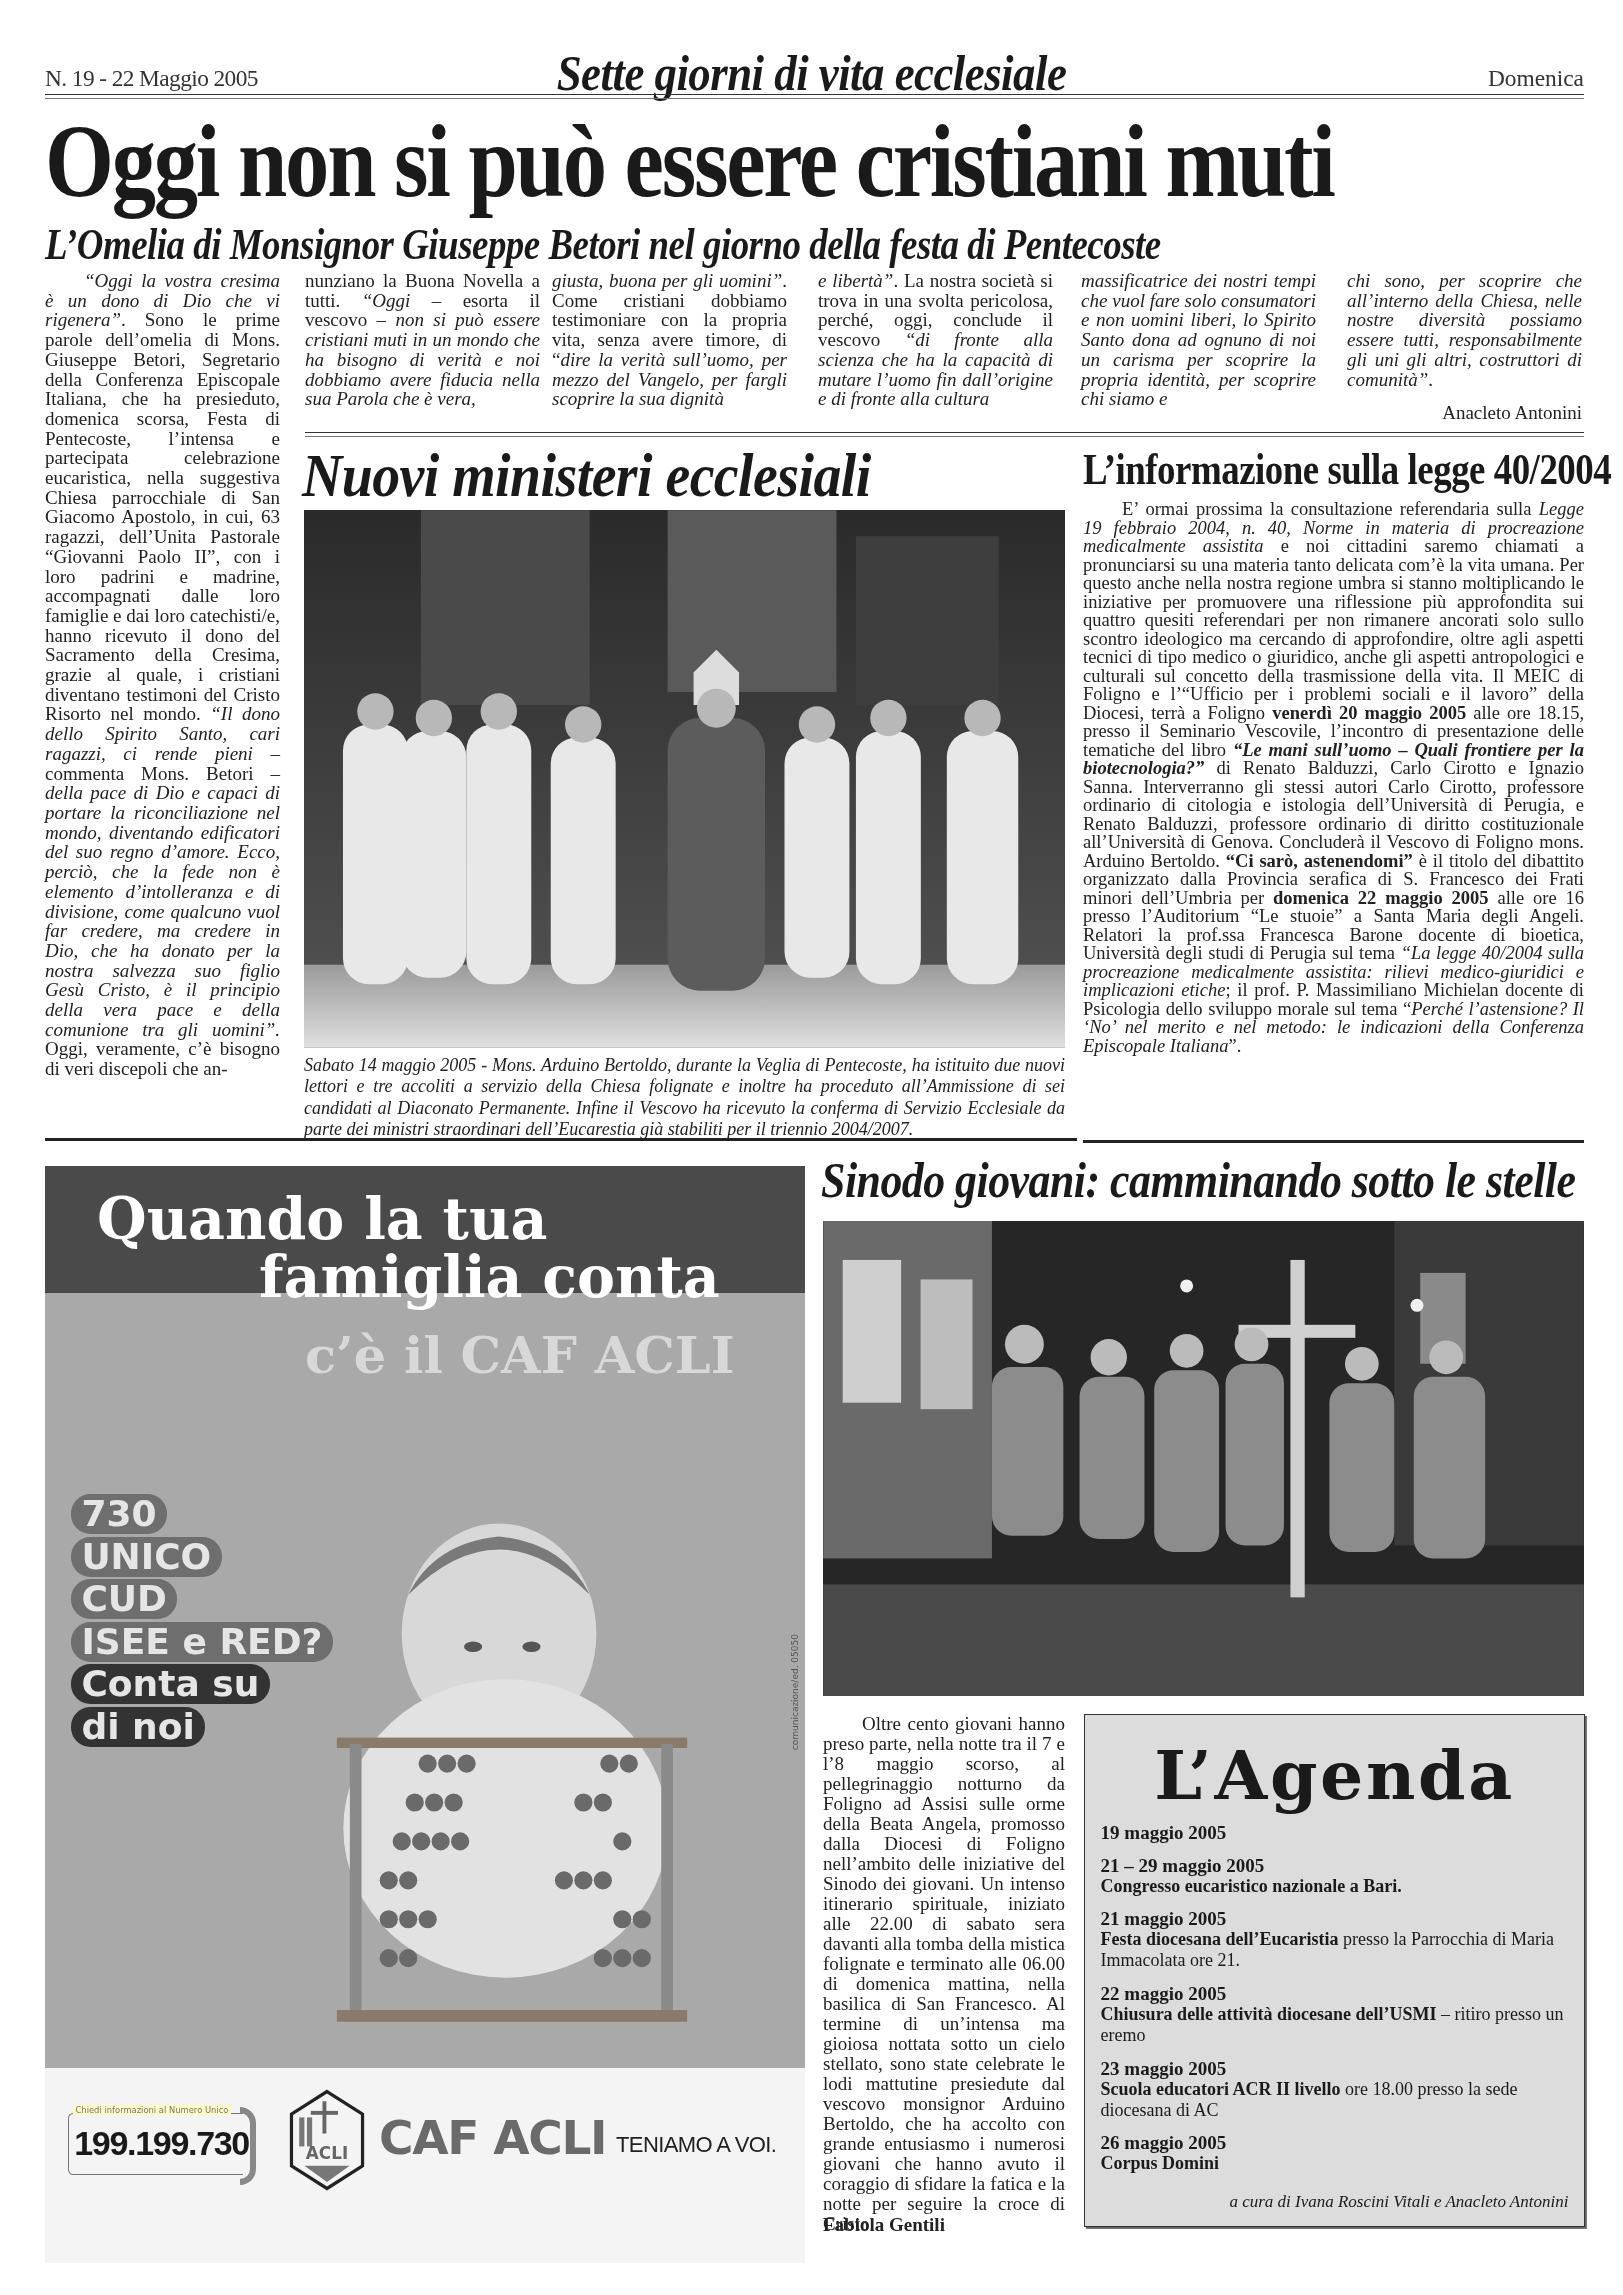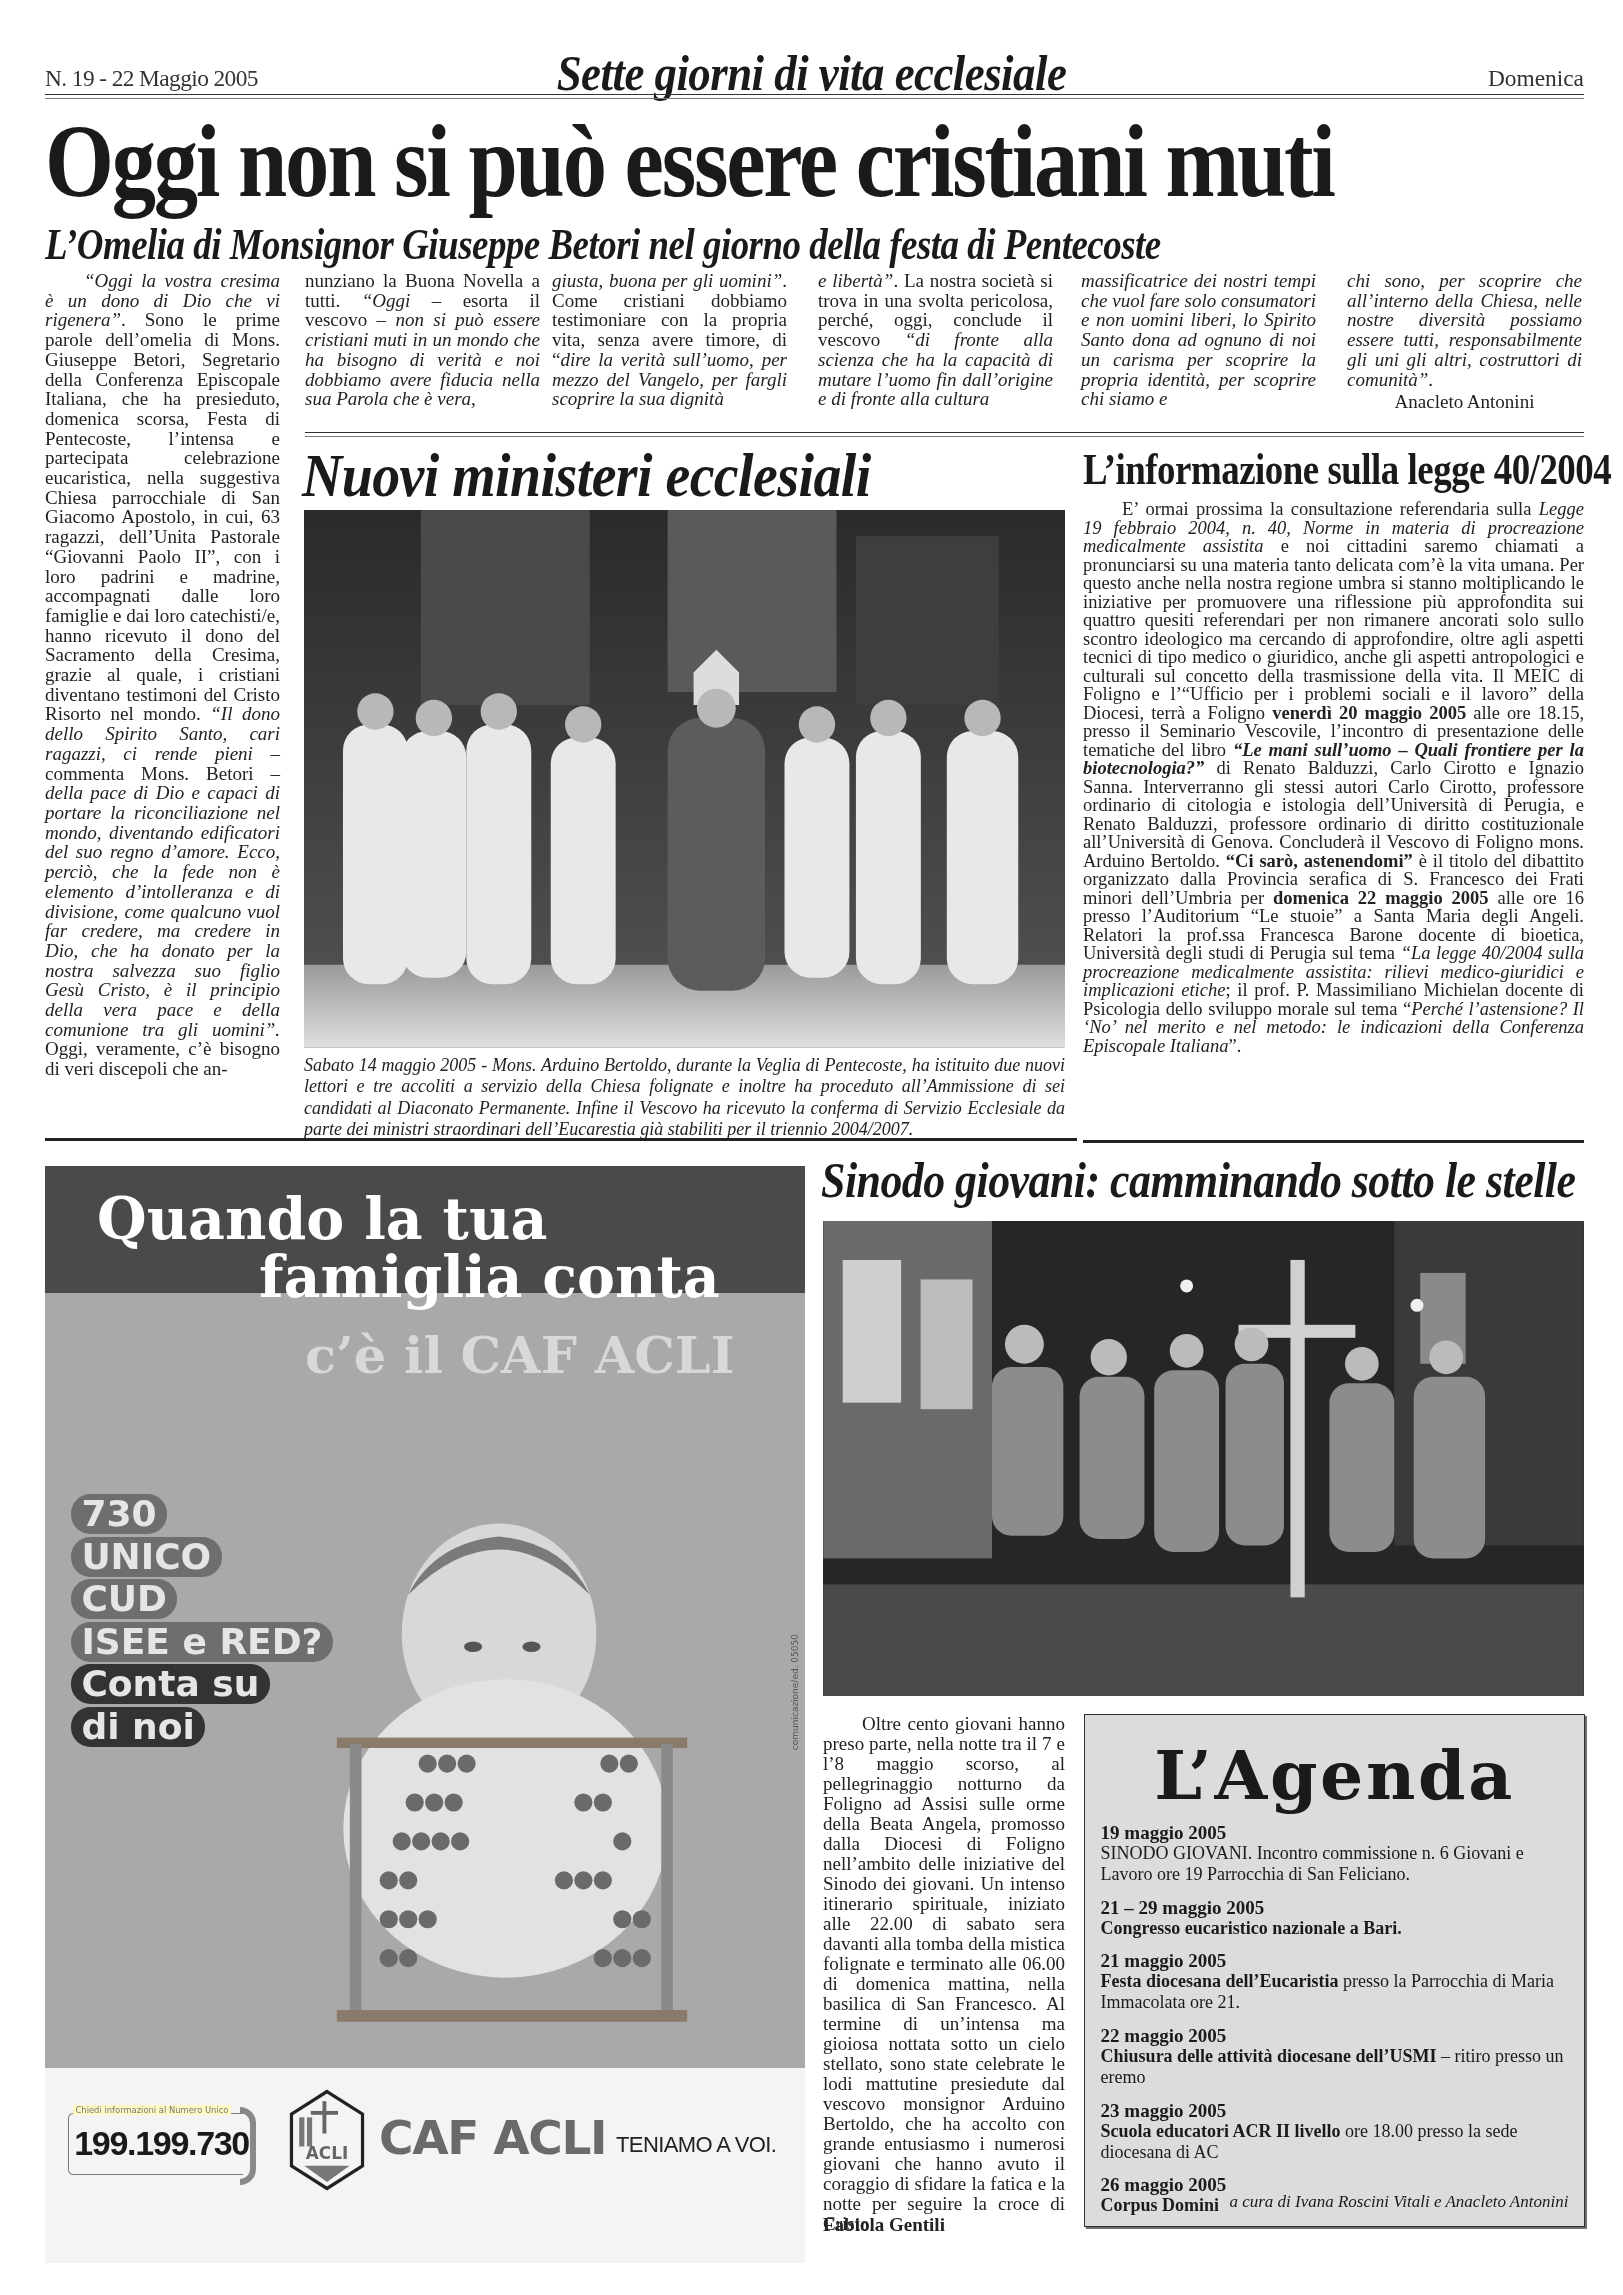--- a/index.html
+++ b/index.html
@@ -57,21 +57,21 @@
   <i>giusta, buona per gli uomini”</i><span>. Come cristiani dobbiamo testimoniare con la propria vita, senza avere timore, di “</span><i>dire la verità sull’uomo, per mezzo del Vangelo, per fargli scoprire la sua dignità</i>
 </div>
 <div class="col" style="left:818px;top:271px;width:235px">
   <i>e libertà”</i><span>. La nostra società si trova in una svolta pericolosa, perché, oggi, conclude il vescovo </span><i>“di fronte alla scienza che ha la capacità di mutare l’uomo fin dall’origine e di fronte alla cultura</i>
 </div>
 <div class="col" style="left:1081px;top:271px;width:235px">
   <i>massificatrice dei nostri tempi che vuol fare solo consumatori e non uomini liberi, lo Spirito Santo dona ad ognuno di noi un carisma per scoprire la propria identità, per scoprire chi siamo e</i>
 </div>
 <div class="col" style="left:1347px;top:271px;width:235px">
   <i>chi sono, per scoprire che all’interno della Chiesa, nelle nostre diversità possiamo essere tutti, responsabilmente gli uni gli altri, costruttori di comunità”</i><span>.</span>
-  <div style="text-align:center;margin-top:3px">Anacleto Antonini</div>
+  <div style="text-align:right;margin-top:14px">Anacleto Antonini</div>
 </div>
 <div class="rule2" style="left:305px;right:39px;top:432px"></div>
 
 <div class="sec-title" style="left:302px;top:440px;font-size:62px;transform:scaleX(.9)">Nuovi ministeri ecclesiali</div>
 <div class="photo" style="left:304px;top:510px;width:761px;height:538px">
   <svg width="761" height="538" viewBox="0 0 1172 828">
     <defs>
       <linearGradient id="wall" x1="0" y1="0" x2="0" y2="1">
           <stop offset="0" stop-color="#2a2a2a"></stop>
           <stop offset="1" stop-color="#555"></stop>
@@ -232,21 +232,20 @@
 <div class="col" style="left:823px;top:1714px;width:242px;font-size:19px;line-height:20px">
   <p class="ind">Oltre cento giovani hanno preso parte, nella notte tra il 7 e l’8 maggio scorso, al pellegrinaggio notturno da Foligno ad Assisi sulle orme della Beata Angela, promosso dalla Diocesi di Foligno nell’ambito delle iniziative del Sinodo dei giovani. Un intenso itinerario spirituale, iniziato alle 22.00 di sabato sera davanti alla tomba della mistica folignate e terminato alle 06.00 di domenica mattina, nella basilica di San Francesco. Al termine di un’intensa ma gioiosa nottata sotto un cielo stellato, sono state celebrate le lodi mattutine presiedute dal vescovo monsignor Arduino Bertoldo, che ha accolto con grande entusiasmo i numerosi giovani che hanno avuto il coraggio di sfidare la fatica e la notte per seguire la croce di Cristo.</p>
   <div style="text-align:left;font-weight:bold;margin-top:-19.5px">Fabiola Gentili</div>
 </div>
 
 <div class="agenda">
   <div class="agenda-title">L’Agenda</div>
   <div class="agenda-list">
     <div class="agenda-item">
       <div class="agenda-date">19 maggio 2005</div>
-      <div><b></b><span>SINODO GIOVANI. Incontro commissione n. 6 Giovani e Lavoro ore 19 Parrocchia di San Feliciano.</span></div>
     </div>
     <div class="agenda-item">
       <div class="agenda-date">21 – 29 maggio 2005</div>
       <div><b>Congresso eucaristico nazionale a Bari.</b><span></span></div>
     </div>
     <div class="agenda-item">
       <div class="agenda-date">21 maggio 2005</div>
       <div><b>Festa diocesana dell’Eucaristia</b><span> presso la Parrocchia di Maria Immacolata ore 21.</span></div>
     </div>
     <div class="agenda-item">

